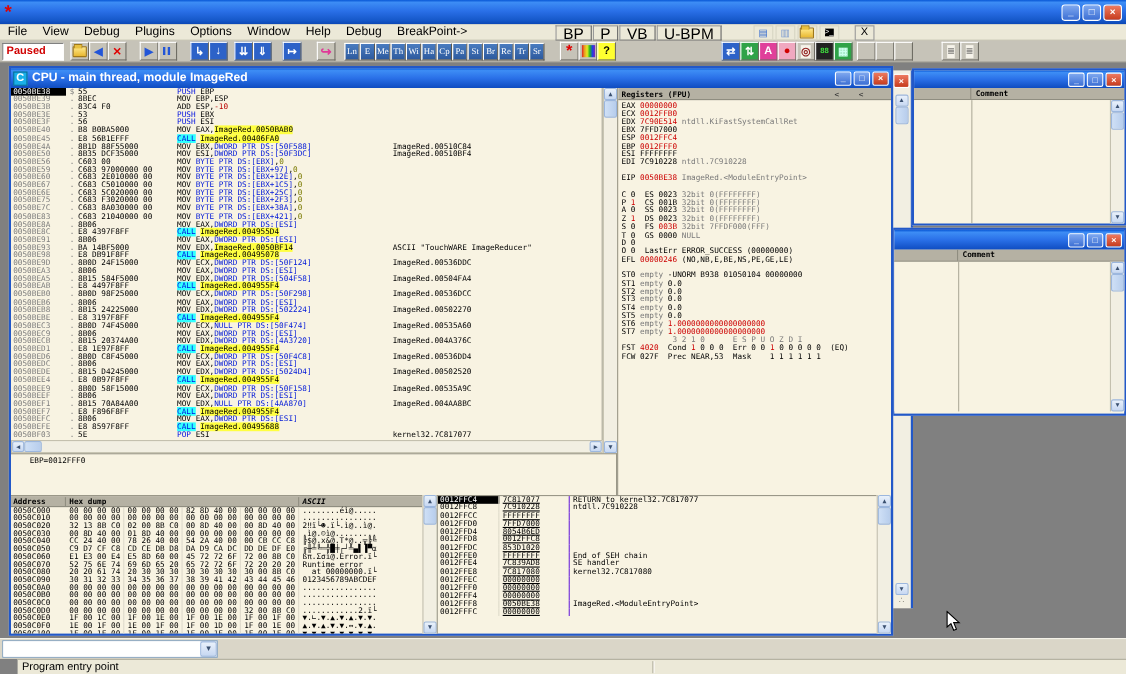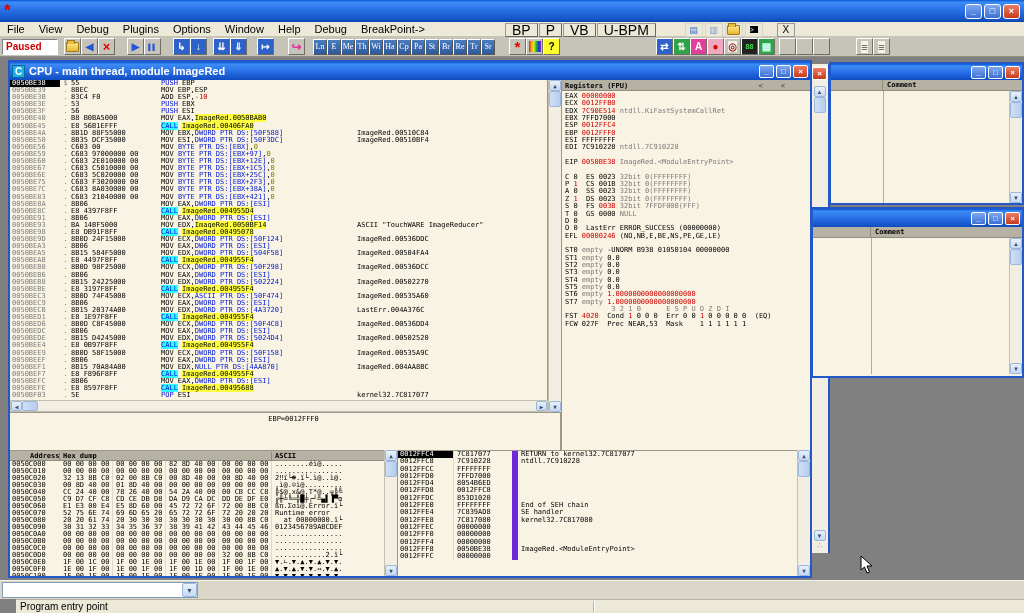--- a/index.html
+++ b/index.html
@@ -82,42 +82,42 @@
     display:flex;align-items:center;}
   .vscroll{position:absolute;background:#f2efe2;border-left:1px solid #c4c0ae;display:flex;flex-direction:column;}
   .sb-btn{width:12px;height:11px;background:linear-gradient(180deg,#e9f1fb,#c7d8f2);border:1px solid #9cb7de;
     border-radius:2px;color:#3a5070;font-size:6px;display:flex;align-items:center;justify-content:center;flex:none;}
   .sb-btn.h{width:11px;height:10px;}
   .sb-thumb{width:12px;height:16px;background:linear-gradient(90deg,#cfe0f6,#b7cdec);border:1px solid #9cb7de;
     border-radius:2px;flex:none;}
   .sb-thumb.h{width:16px;height:10px;}
   .sb-fill{flex:1;}
   #info-pane{position:absolute;left:0;top:332px;width:551px;height:38px;background:#f8f3e2;
-    border-top:1px solid #9a9788;border-right:1px solid #9a9788;padding:2px 0 0 17px;line-height:8px;text-align:center;}
+    border-top:1px solid #9a9788;border-right:1px solid #9a9788;padding:2px 0 0 17px;line-height:8px;}
   #regs{position:absolute;left:551px;top:0;width:249px;height:370px;border-left:1px solid #9a9788;overflow:hidden;}
   .pane-head{height:11px;background:#b5b1a3;border-bottom:1px solid #8f8d80;display:flex;align-items:flex-end;
     font-weight:bold;padding:0 3px;white-space:pre;}
   .angles{margin-left:auto;font-weight:normal;color:#333;letter-spacing:18px;padding-right:4px;}
   #reg-rows{padding:2px 0 0 3px;}
   .reg-row{height:7.35px;line-height:7.35px;white-space:pre;}
   .s0{color:#000;} .s1{color:#cc0000;} .s2{color:#7a7a7a;}
   #dump{position:absolute;left:0;top:370px;width:374px;height:126px;overflow:hidden;border-top:1px solid #9a9788;}
   .dump-head{display:flex;height:10px;background:#b5b1a3;border-bottom:1px solid #8f8d80;
     font-weight:bold;align-items:center;}
-  .dh-a{width:50px;padding-left:20px;border-right:1px solid #8f8d80;}
-  .dh-h{width:212px;padding-left:3px;border-right:1px solid #8f8d80;} .dh-s{flex:1;padding-left:3px;}
+  .dh-a{width:50px;padding-left:2px;border-right:1px solid #8f8d80;}
+  .dh-h{width:212px;padding-left:3px;border-right:1px solid #8f8d80;} .dh-s{flex:1;padding-left:3px;font-style:italic;}
   .dump-row{display:flex;height:7px;line-height:7px;white-space:pre;}
   .du-a{width:50px;padding-left:2px;} .du-g{width:53px;padding-left:3px;border-right:1px solid #dedacb;}
   .du-t{flex:1;padding-left:3px;}
   #dump-vs{left:374px;top:370px;width:13px;height:126px;}
   #stack{position:absolute;left:387px;top:370px;width:400px;height:126px;overflow:hidden;
     border-top:1px solid #9a9788;border-left:1px solid #9a9788;}
   .st-row{display:flex;height:7.3px;line-height:7.3px;white-space:pre;}
   .st-a{width:56px;padding-left:2px;border-right:1px solid #dedacb;} .st-a.sel{background:#000;color:#fff;}
-  .st-v{width:64px;padding-left:3px;border-right:6px solid #6d28d9;} .st-c{flex:1;padding-left:3px;}
+  .st-v{width:64px;padding-left:3px;border-right:1px solid #6d28d9;text-decoration:underline;} .st-c{flex:1;padding-left:3px;}
   #stack-vs{left:787px;top:370px;width:13px;height:126px;}
   #dis-vs{left:538px;top:0;width:13px;height:332px;}
   
   .side-head{height:11px;background:#b5b1a3;border-bottom:1px solid #8f8d80;display:flex;align-items:center;
     font-family:"DejaVu Sans Mono",monospace;font-size:7px;font-weight:bold;}
   .side-col{border-right:1px solid #8f8d80;height:100%;}
   .side-body{position:relative;background:#f8f3e2;}
   .side-vs{position:absolute;right:0;top:0;width:13px;height:100%;background:#f2efe2;
     border-left:1px solid #c4c0ae;display:flex;flex-direction:column;}
   .side-divider{position:absolute;top:0;bottom:0;width:1px;background:#b0ac9c;}
@@ -378,23 +378,23 @@
             <div class="dis-row"><span class="dis-a">0050BE93</span><span class="dis-m">.</span><span class="dis-b">BA 14BF5000</span><span class="dis-i"><span class="">MOV</span> EDX,<span class="op-hl">ImageRed.0050BF14</span></span><span class="dis-c">ASCII "TouchWARE ImageReducer"</span></div>
             <div class="dis-row"><span class="dis-a">0050BE98</span><span class="dis-m">.</span><span class="dis-b">E8 DB91F8FF</span><span class="dis-i"><span class="mn-call">CALL</span> <span class="op-hl">ImageRed.00495078</span></span><span class="dis-c"></span></div>
             <div class="dis-row"><span class="dis-a">0050BE9D</span><span class="dis-m">.</span><span class="dis-b">8B0D 24F15000</span><span class="dis-i"><span class="">MOV</span> ECX,<span class="op-mem">DWORD PTR DS:[50F124]</span></span><span class="dis-c">ImageRed.00536DDC</span></div>
             <div class="dis-row"><span class="dis-a">0050BEA3</span><span class="dis-m">.</span><span class="dis-b">8B06</span><span class="dis-i"><span class="">MOV</span> EAX,<span class="op-mem">DWORD PTR DS:[ESI]</span></span><span class="dis-c"></span></div>
             <div class="dis-row"><span class="dis-a">0050BEA5</span><span class="dis-m">.</span><span class="dis-b">8B15 584F5000</span><span class="dis-i"><span class="">MOV</span> EDX,<span class="op-mem">DWORD PTR DS:[504F58]</span></span><span class="dis-c">ImageRed.00504FA4</span></div>
             <div class="dis-row"><span class="dis-a">0050BEAB</span><span class="dis-m">.</span><span class="dis-b">E8 4497F8FF</span><span class="dis-i"><span class="mn-call">CALL</span> <span class="op-hl">ImageRed.004955F4</span></span><span class="dis-c"></span></div>
             <div class="dis-row"><span class="dis-a">0050BEB0</span><span class="dis-m">.</span><span class="dis-b">8B0D 98F25000</span><span class="dis-i"><span class="">MOV</span> ECX,<span class="op-mem">DWORD PTR DS:[50F298]</span></span><span class="dis-c">ImageRed.00536DCC</span></div>
             <div class="dis-row"><span class="dis-a">0050BEB6</span><span class="dis-m">.</span><span class="dis-b">8B06</span><span class="dis-i"><span class="">MOV</span> EAX,<span class="op-mem">DWORD PTR DS:[ESI]</span></span><span class="dis-c"></span></div>
             <div class="dis-row"><span class="dis-a">0050BEB8</span><span class="dis-m">.</span><span class="dis-b">8B15 24225000</span><span class="dis-i"><span class="">MOV</span> EDX,<span class="op-mem">DWORD PTR DS:[502224]</span></span><span class="dis-c">ImageRed.00502270</span></div>
             <div class="dis-row"><span class="dis-a">0050BEBE</span><span class="dis-m">.</span><span class="dis-b">E8 3197F8FF</span><span class="dis-i"><span class="mn-call">CALL</span> <span class="op-hl">ImageRed.004955F4</span></span><span class="dis-c"></span></div>
-            <div class="dis-row"><span class="dis-a">0050BEC3</span><span class="dis-m">.</span><span class="dis-b">8B0D 74F45000</span><span class="dis-i"><span class="">MOV</span> ECX,<span class="op-mem">ASCII PTR DS:[50F474]</span></span><span class="dis-c">ImageRed.00535A60</span></div>
+            <div class="dis-row"><span class="dis-a">0050BEC3</span><span class="dis-m">.</span><span class="dis-b">8B0D 74F45000</span><span class="dis-i"><span class="">MOV</span> ECX,<span class="op-mem">NULL PTR DS:[50F474]</span></span><span class="dis-c">ImageRed.00535A60</span></div>
             <div class="dis-row"><span class="dis-a">0050BEC9</span><span class="dis-m">.</span><span class="dis-b">8B06</span><span class="dis-i"><span class="">MOV</span> EAX,<span class="op-mem">DWORD PTR DS:[ESI]</span></span><span class="dis-c"></span></div>
-            <div class="dis-row"><span class="dis-a">0050BECB</span><span class="dis-m">.</span><span class="dis-b">8B15 20374A00</span><span class="dis-i"><span class="">MOV</span> EDX,<span class="op-mem">DWORD PTR DS:[4A3720]</span></span><span class="dis-c">LastErr.004A376C</span></div>
+            <div class="dis-row"><span class="dis-a">0050BECB</span><span class="dis-m">.</span><span class="dis-b">8B15 20374A00</span><span class="dis-i"><span class="">MOV</span> EDX,<span class="op-mem">DWORD PTR DS:[4A3720]</span></span><span class="dis-c">ImageRed.004A376C</span></div>
             <div class="dis-row"><span class="dis-a">0050BED1</span><span class="dis-m">.</span><span class="dis-b">E8 1E97F8FF</span><span class="dis-i"><span class="mn-call">CALL</span> <span class="op-hl">ImageRed.004955F4</span></span><span class="dis-c"></span></div>
             <div class="dis-row"><span class="dis-a">0050BED6</span><span class="dis-m">.</span><span class="dis-b">8B0D C8F45000</span><span class="dis-i"><span class="">MOV</span> ECX,<span class="op-mem">DWORD PTR DS:[50F4C8]</span></span><span class="dis-c">ImageRed.00536DD4</span></div>
             <div class="dis-row"><span class="dis-a">0050BEDC</span><span class="dis-m">.</span><span class="dis-b">8B06</span><span class="dis-i"><span class="">MOV</span> EAX,<span class="op-mem">DWORD PTR DS:[ESI]</span></span><span class="dis-c"></span></div>
             <div class="dis-row"><span class="dis-a">0050BEDE</span><span class="dis-m">.</span><span class="dis-b">8B15 D4245000</span><span class="dis-i"><span class="">MOV</span> EDX,<span class="op-mem">DWORD PTR DS:[5024D4]</span></span><span class="dis-c">ImageRed.00502520</span></div>
             <div class="dis-row"><span class="dis-a">0050BEE4</span><span class="dis-m">.</span><span class="dis-b">E8 0B97F8FF</span><span class="dis-i"><span class="mn-call">CALL</span> <span class="op-hl">ImageRed.004955F4</span></span><span class="dis-c"></span></div>
             <div class="dis-row"><span class="dis-a">0050BEE9</span><span class="dis-m">.</span><span class="dis-b">8B0D 58F15000</span><span class="dis-i"><span class="">MOV</span> ECX,<span class="op-mem">DWORD PTR DS:[50F158]</span></span><span class="dis-c">ImageRed.00535A9C</span></div>
             <div class="dis-row"><span class="dis-a">0050BEEF</span><span class="dis-m">.</span><span class="dis-b">8B06</span><span class="dis-i"><span class="">MOV</span> EAX,<span class="op-mem">DWORD PTR DS:[ESI]</span></span><span class="dis-c"></span></div>
             <div class="dis-row"><span class="dis-a">0050BEF1</span><span class="dis-m">.</span><span class="dis-b">8B15 70A84A00</span><span class="dis-i"><span class="">MOV</span> EDX,<span class="op-mem">NULL PTR DS:[4AA870]</span></span><span class="dis-c">ImageRed.004AA8BC</span></div>
             <div class="dis-row"><span class="dis-a">0050BEF7</span><span class="dis-m">.</span><span class="dis-b">E8 F896F8FF</span><span class="dis-i"><span class="mn-call">CALL</span> <span class="op-hl">ImageRed.004955F4</span></span><span class="dis-c"></span></div>
             <div class="dis-row"><span class="dis-a">0050BEFC</span><span class="dis-m">.</span><span class="dis-b">8B06</span><span class="dis-i"><span class="">MOV</span> EAX,<span class="op-mem">DWORD PTR DS:[ESI]</span></span><span class="dis-c"></span></div>

